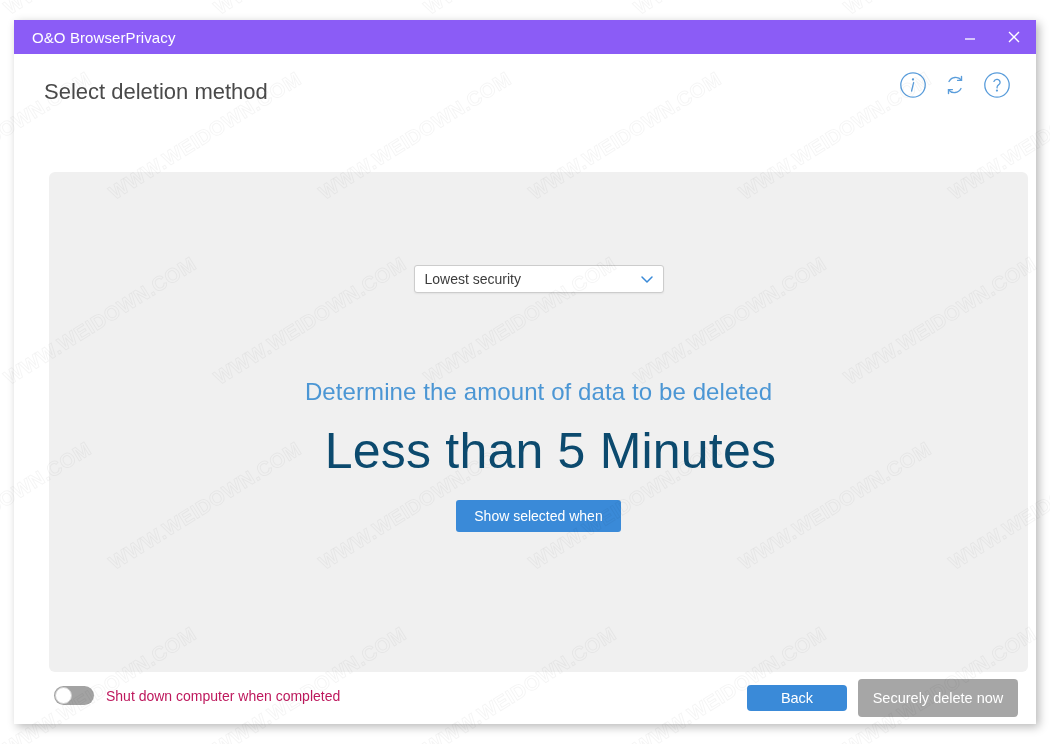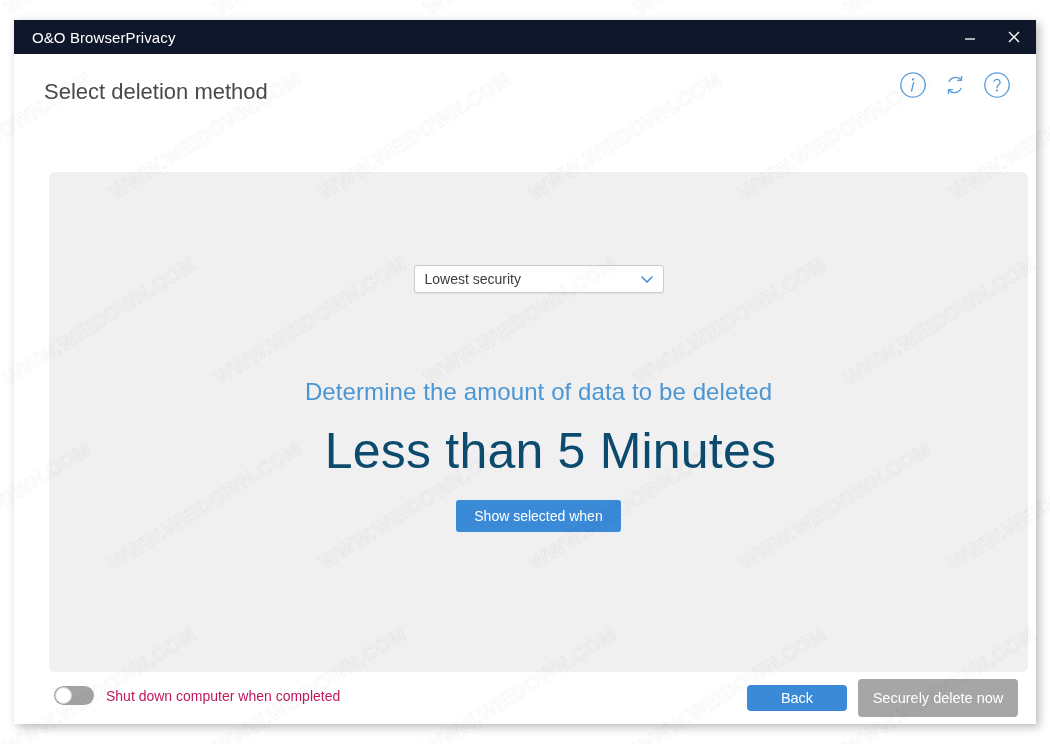--- a/index.html
+++ b/index.html
@@ -30,21 +30,21 @@
     height: 704px;
     background: #ffffff;
     box-shadow: 3px 3px 9px rgba(0,0,0,0.28);
     overflow: hidden;
   }
 
   
   .titlebar {
     position: relative;
     height: 34px;
-    background: #0f172a;
+    background: #8b5cf6;
     display: flex;
     align-items: center;
     user-select: none;
   }
   .titlebar-title {
     margin-left: 18px;
     color: #ffffff;
     font-size: 15px;
     font-weight: 400;
     letter-spacing: 0.1px;

